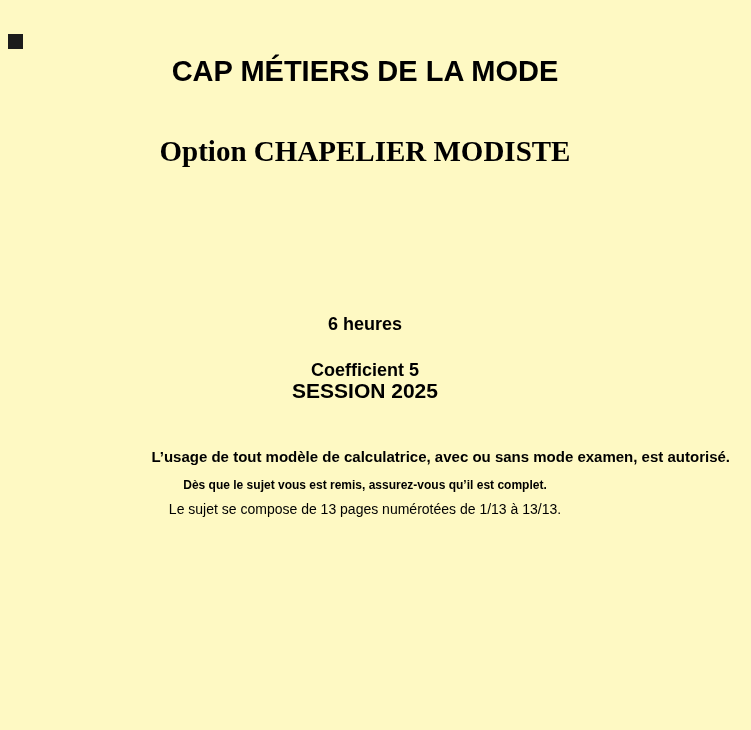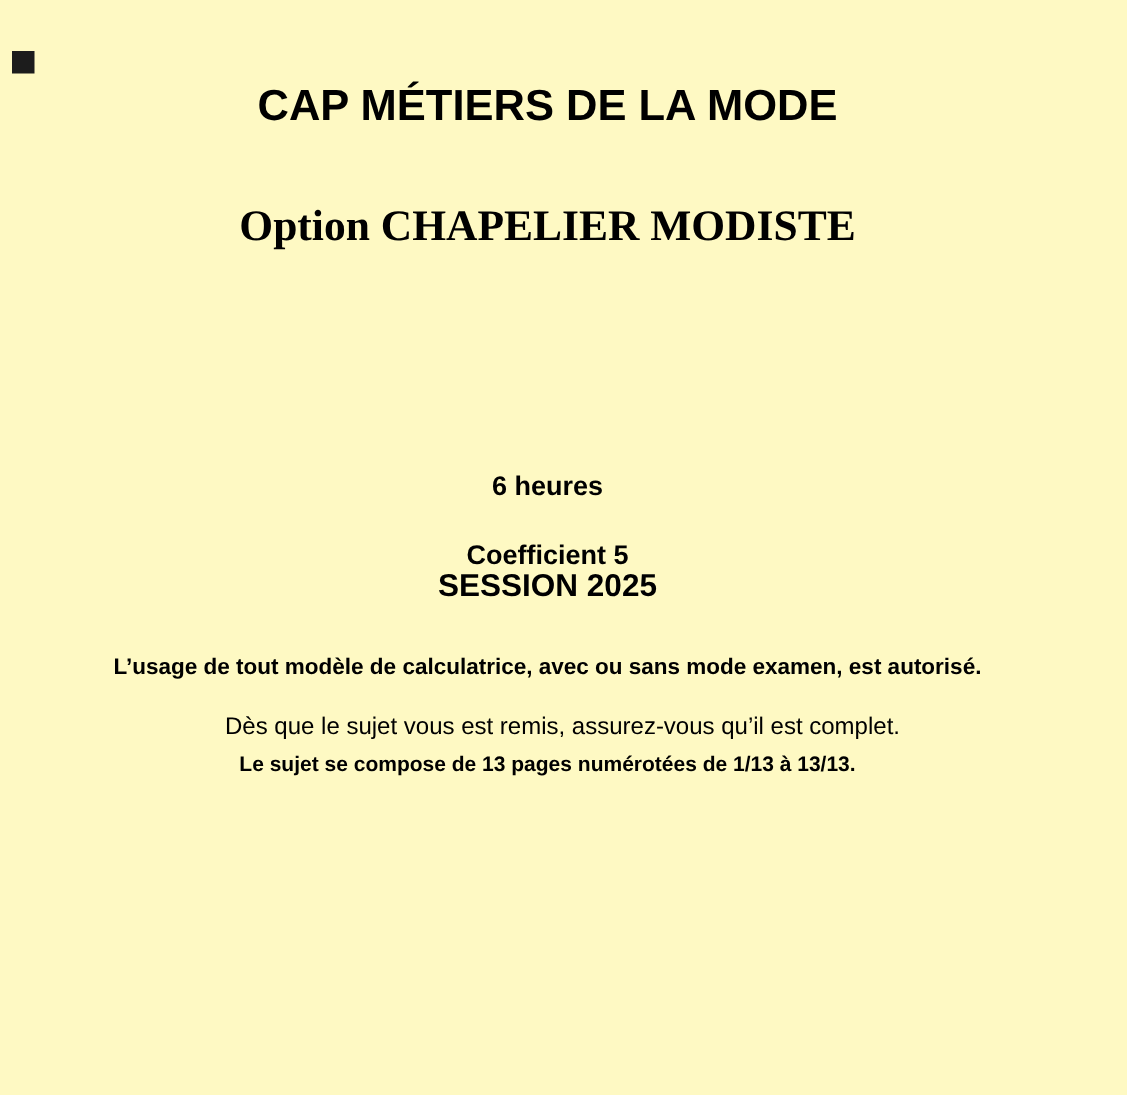--- a/index.html
+++ b/index.html
@@ -25,23 +25,23 @@
     left: 0;
     width: 730px;
     text-align: center;
     white-space: pre-line;
   }
   .main-title      { top: 57px;  font-size: 29px; font-weight: bold; line-height: 29px; }
   .option-title    { top: 137px; font-size: 29px; font-weight: bold; line-height: 29px; font-family: Liberation Serif, serif; }
   .epreuve-title   { top: 199px; font-size: 22px; font-weight: bold; line-height: 30px; }
   .hours-block     { top: 290px; font-size: 18px; font-weight: bold; line-height: 23px; }
   .session-title   { top: 380px; font-size: 21px; font-weight: bold; line-height: 21px; }
-  .calc-notice     { top: 437px; font-size: 15px; font-weight: bold; line-height: 15px; }
-  .note-line-1     { top: 478px; font-size: 16px; font-weight: normal; line-height: 14px; padding-left: 10px; }
-  .note-line-2     { top: 502px; font-size: 14px; font-weight: bold; line-height: 14px; }
+  .calc-notice     { top: 449px; font-size: 15px; font-weight: bold; line-height: 15px; text-align: right; }
+  .note-line-1     { top: 478px; font-size: 12px; font-weight: bold; line-height: 14px; }
+  .note-line-2     { top: 502px; font-size: 14px; font-weight: normal; line-height: 14px; }
 
   table.footer-table {
     position: absolute;
     left: 9px;
     top: 657px;
     width: 733px;
     border-collapse: collapse;
     table-layout: fixed;
     font-size: 13px;
     font-weight: bold;

